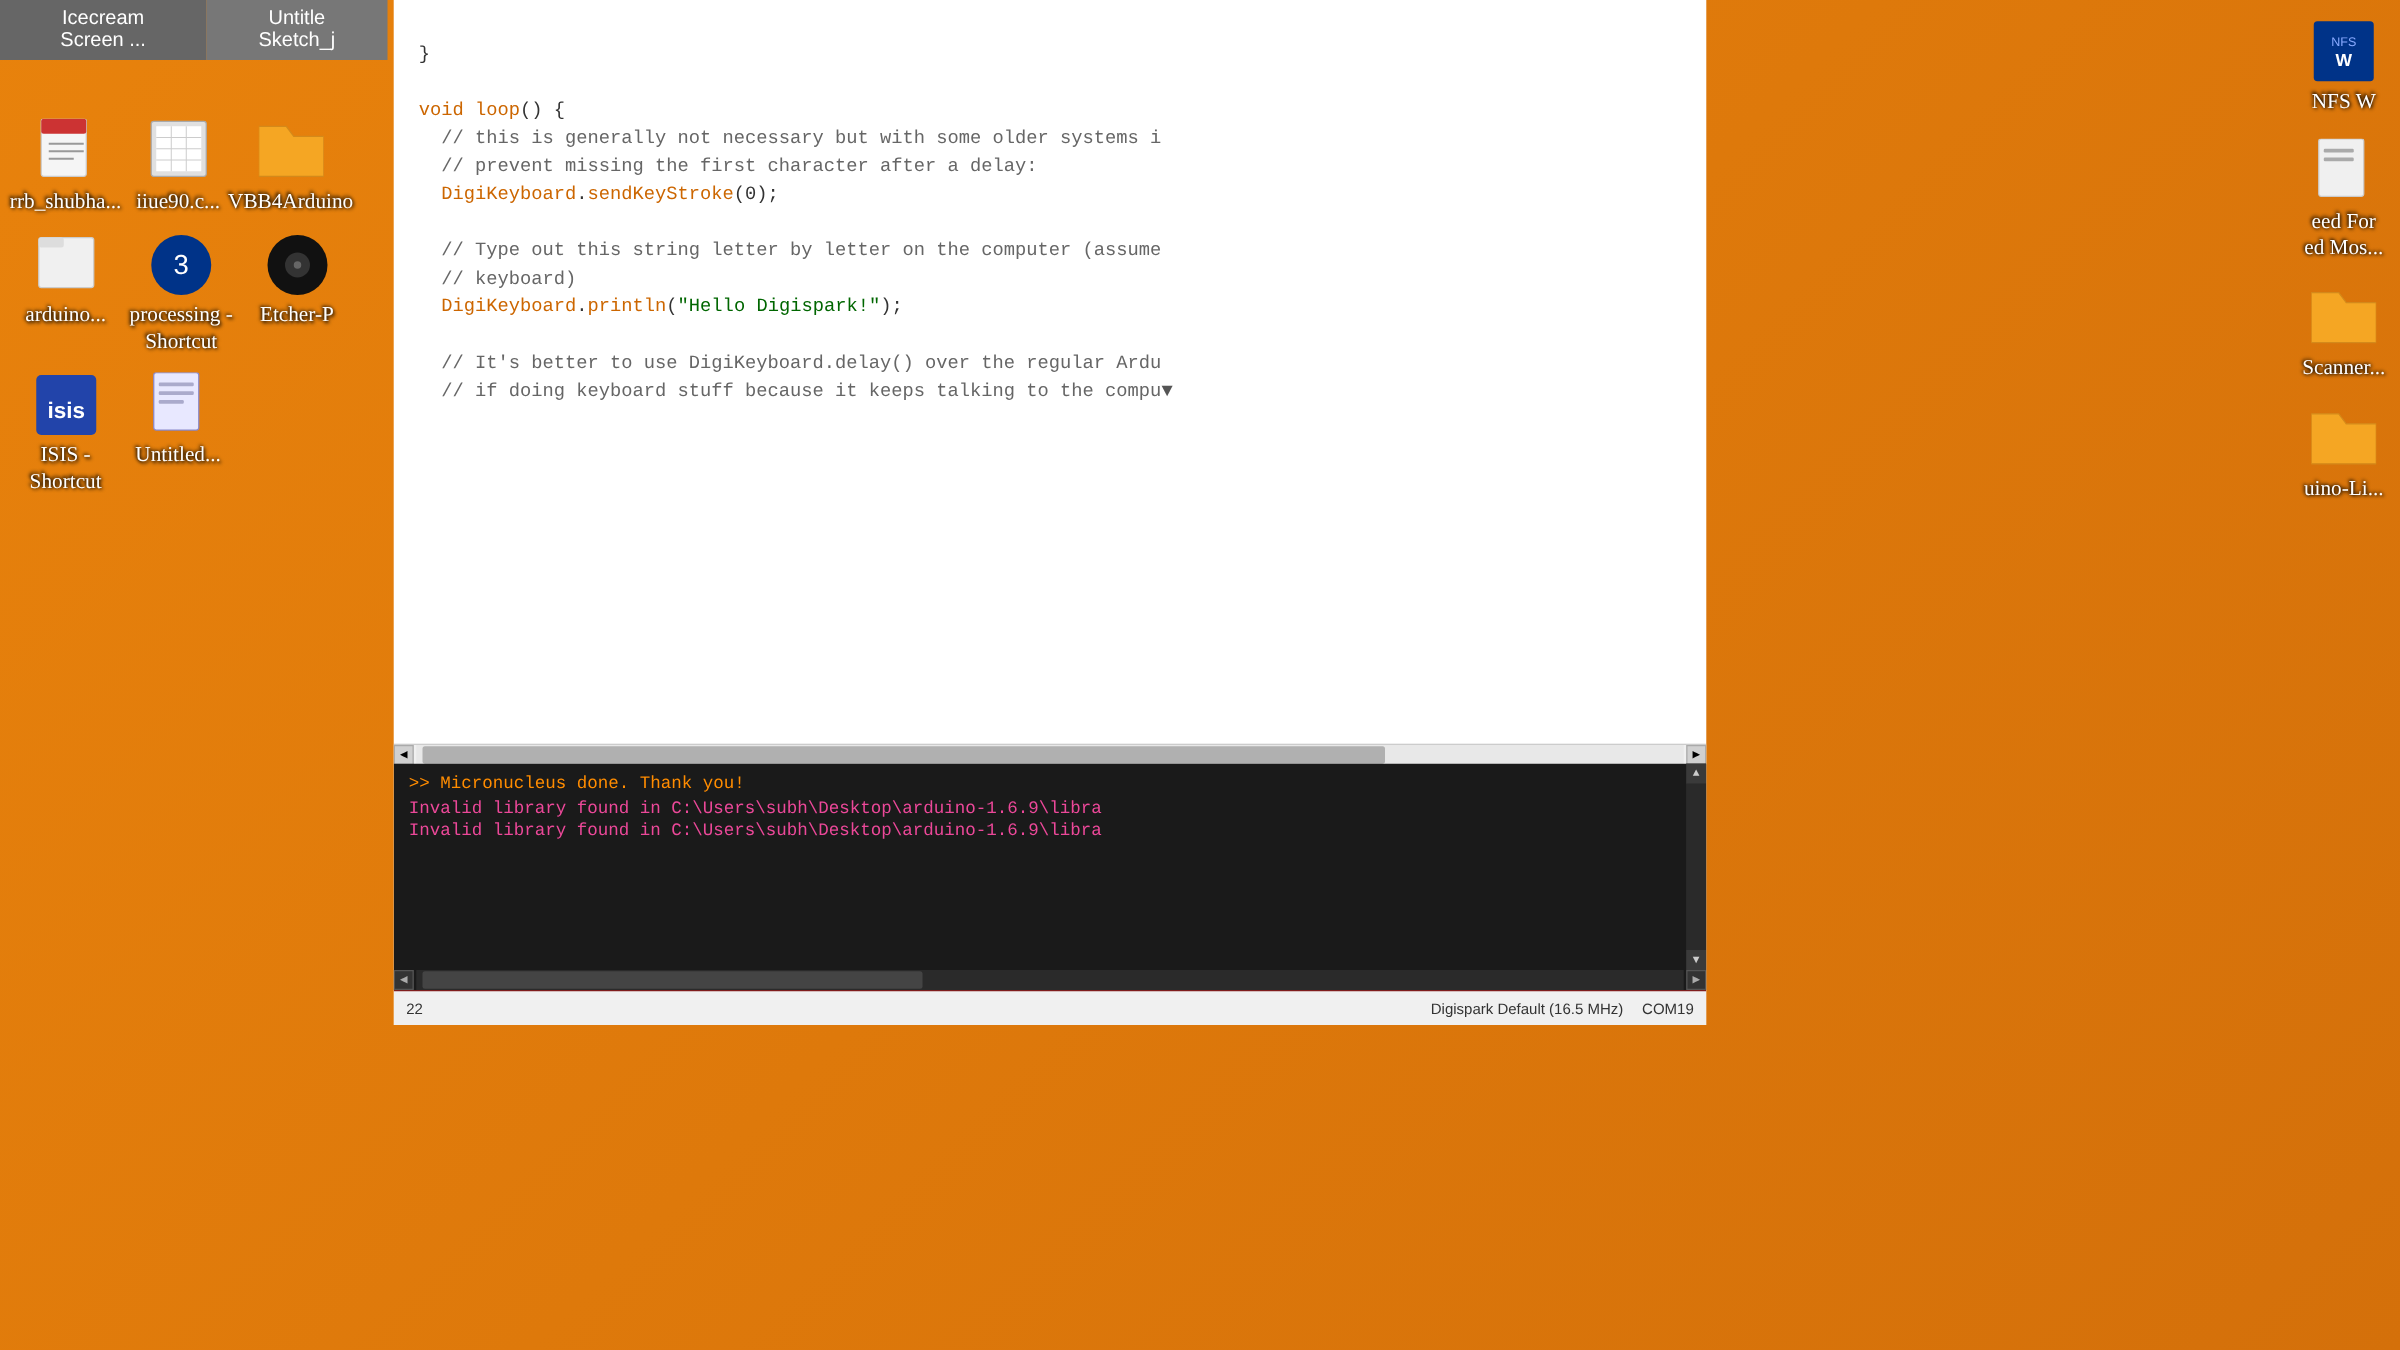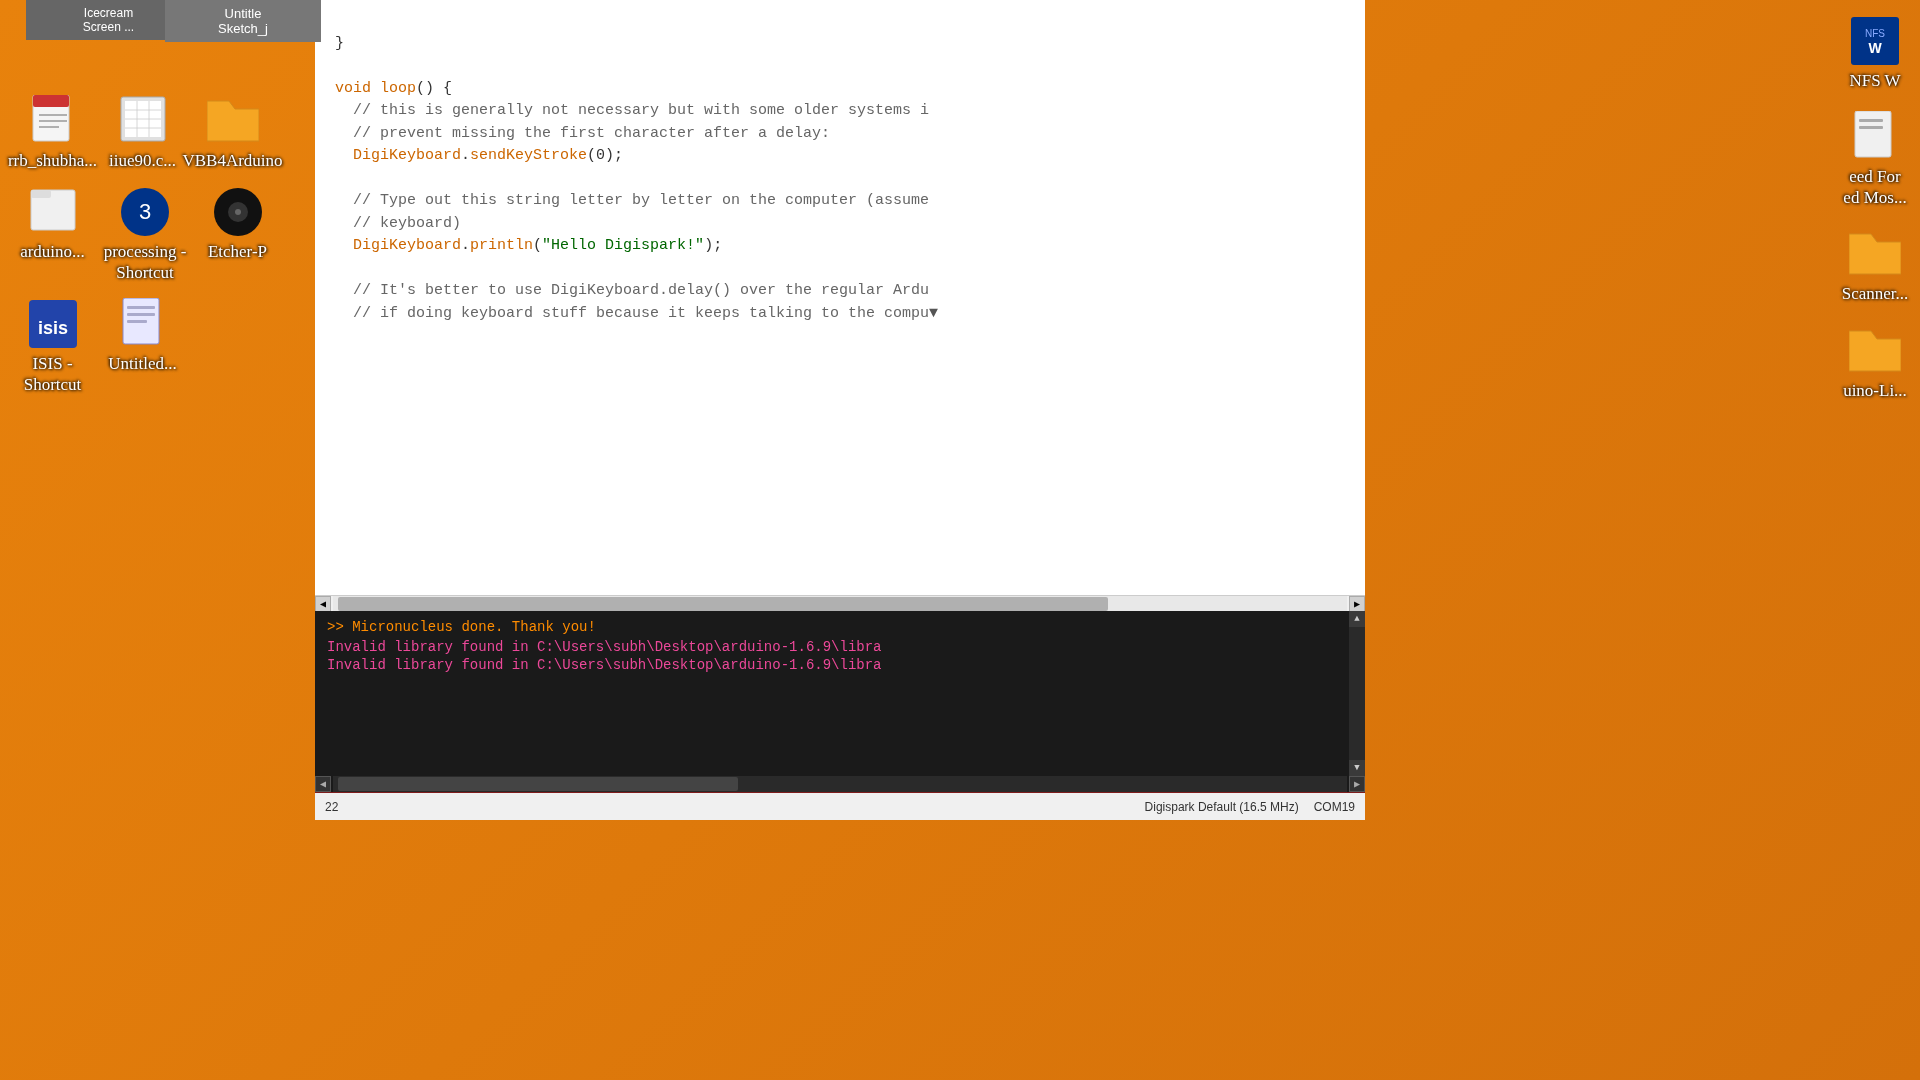--- a/index.html
+++ b/index.html
@@ -241,26 +241,26 @@
       text-shadow: 1px 1px 3px black, -1px -1px 3px black;
       font-family: Liberation Serif, serif;
       line-height: 1.2;
     }
   </style>
 </head>
 <body>
 
 <div class="desktop">
 
-  <div style="position:absolute;left:0;top:0;width:165px;background:#666;color:white;font-size:12px;font-family:Arial,sans-serif;padding:6px 8px;cursor:pointer;z-index:10;text-align:center;margin-left:26px;">
+  <div style="position:absolute;left:0;top:0;width:165px;background:#666;color:white;font-size:16px;font-family:Arial,sans-serif;padding:6px 8px;cursor:pointer;z-index:10;text-align:center;">
     <div style="white-space:pre;">Icecream
 Screen ...</div>
   </div>
 
-  <div style="position:absolute;left:165px;top:0;width:156px;background:#777;color:white;font-size:13px;font-family:Arial,sans-serif;padding:6px 16px;cursor:pointer;z-index:10;text-align:center;">
+  <div style="position:absolute;left:165px;top:0;width:145px;background:#777;color:white;font-size:16px;font-family:Arial,sans-serif;padding:6px 16px;cursor:pointer;z-index:10;text-align:center;">
     <div style="white-space:pre;">Untitle
 Sketch_j</div>
   </div>
 
   <div class="top-left-icons" style="top:80px;">
 
     <div class="icon-box">
       <div class="icon-graphic">
 
         <svg width="48" height="52" viewBox="0 0 48 52">

